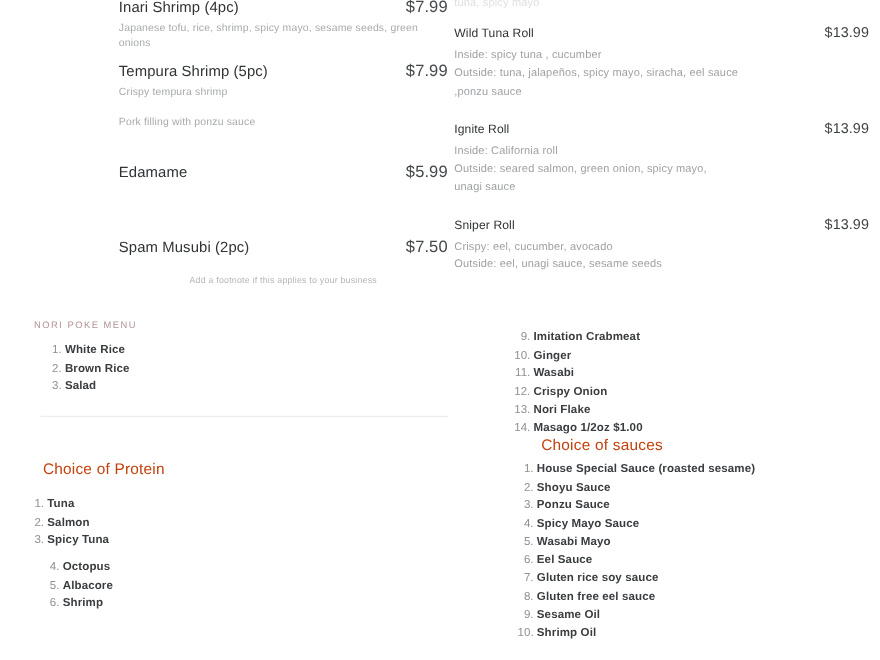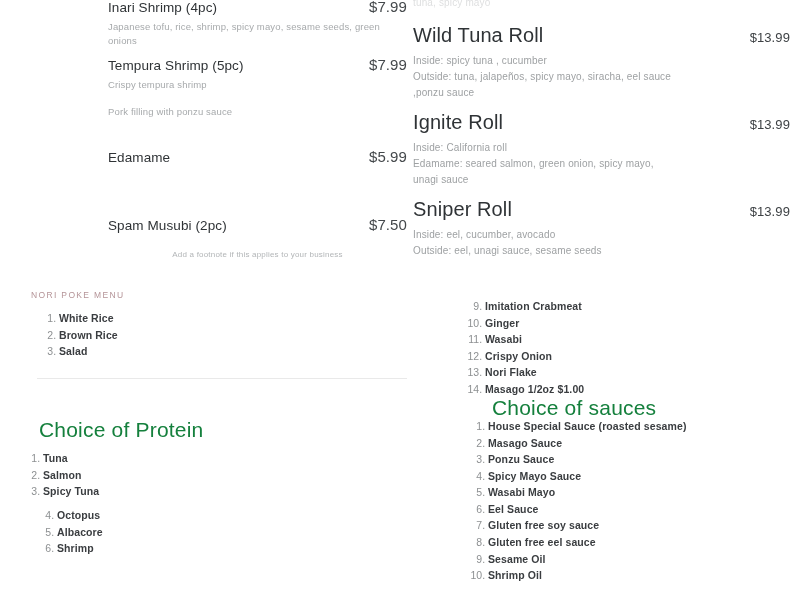--- a/index.html
+++ b/index.html
@@ -115,22 +115,22 @@
   .divider {
     position: absolute;
     left: 20px;
     top: 378px;
     width: 370px;
     height: 1px;
     background: #e9e9e9;
   }
 
   .section-title {
-    font-size: 21px;
-    color: #15803d;
+    font-size: 14px;
+    color: #c2410c;
     font-weight: 400;
     letter-spacing: 0.2px;
   }
 
   .protein-title { position: absolute; left: 22px; top: 418px; }
 
   .protein-list {
     position: absolute;
     left: 26px;
     top: 450px;
@@ -155,21 +155,21 @@
   .rmenu-row {
     position: absolute;
     left: 13px;
     width: 377px;
   }
   .rmenu-row .row-head {
     display: flex;
     justify-content: space-between;
     align-items: baseline;
   }
-  .rmenu-row .item-name { font-size: 20px; }
+  .rmenu-row .item-name { font-size: 11px; }
   .rmenu-row .item-price { font-size: 13px; color: #3e4245; }
   .rmenu-row .item-desc { font-size: 10px; color: #9ea1a3; line-height: 1.62; margin-top: 5px; }
 
   .rr0 { top: -10px; }
   .rr1 { top: 22px; }
   .rr2 { top: 109px; }
   .rr3 { top: 196px; }
   .rr4 { top: 269px; }
 
   .clipped-line {
@@ -280,56 +280,56 @@
       </div>
     </div>
 
     <div class="rmenu-row rr2">
       <div class="row-head">
         <div class="item-name">Ignite Roll</div>
         <div class="item-price">$13.99</div>
       </div>
       <div class="item-desc">
         <div>Inside: California roll</div>
-        <div>Edamame:  seared salmon, green onion, spicy mayo,</div>
+        <div>Outside:  seared salmon, green onion, spicy mayo,</div>
         <div>unagi sauce</div>
       </div>
     </div>
 
     <div class="rmenu-row rr3">
       <div class="row-head">
         <div class="item-name">Sniper Roll</div>
         <div class="item-price">$13.99</div>
       </div>
       <div class="item-desc">
-        <div>Inside: eel, cucumber, avocado</div>
+        <div>Crispy: eel, cucumber, avocado</div>
         <div>Outside: eel, unagi sauce, sesame seeds</div>
       </div>
     </div>
 
 
     <ol class="ol-list crab-list" start="9">
       <li><span>Imitation Crabmeat</span></li>
       <li><span>Ginger</span></li>
       <li><span>Wasabi</span></li>
       <li><span>Crispy Onion</span></li>
       <li><span>Nori Flake</span></li>
       <li><span>Masago 1/2oz $1.00</span></li>
     </ol>
 
     <div class="section-title sauces-title">Choice of sauces</div>
 
     <ol class="ol-list sauce-list">
       <li><span>House Special Sauce (roasted sesame)</span></li>
-      <li><span>Masago Sauce</span></li>
+      <li><span>Shoyu Sauce</span></li>
       <li><span>Ponzu Sauce</span></li>
       <li><span>Spicy Mayo Sauce</span></li>
       <li><span>Wasabi Mayo</span></li>
       <li><span>Eel Sauce</span></li>
-      <li><span>Gluten free soy sauce</span></li>
+      <li><span>Gluten rice soy sauce</span></li>
       <li><span>Gluten free eel sauce</span></li>
       <li><span>Sesame Oil</span></li>
       <li><span>Shrimp Oil</span></li>
     </ol>
 
   </div>
 
 </div>
 
 </body></html>

